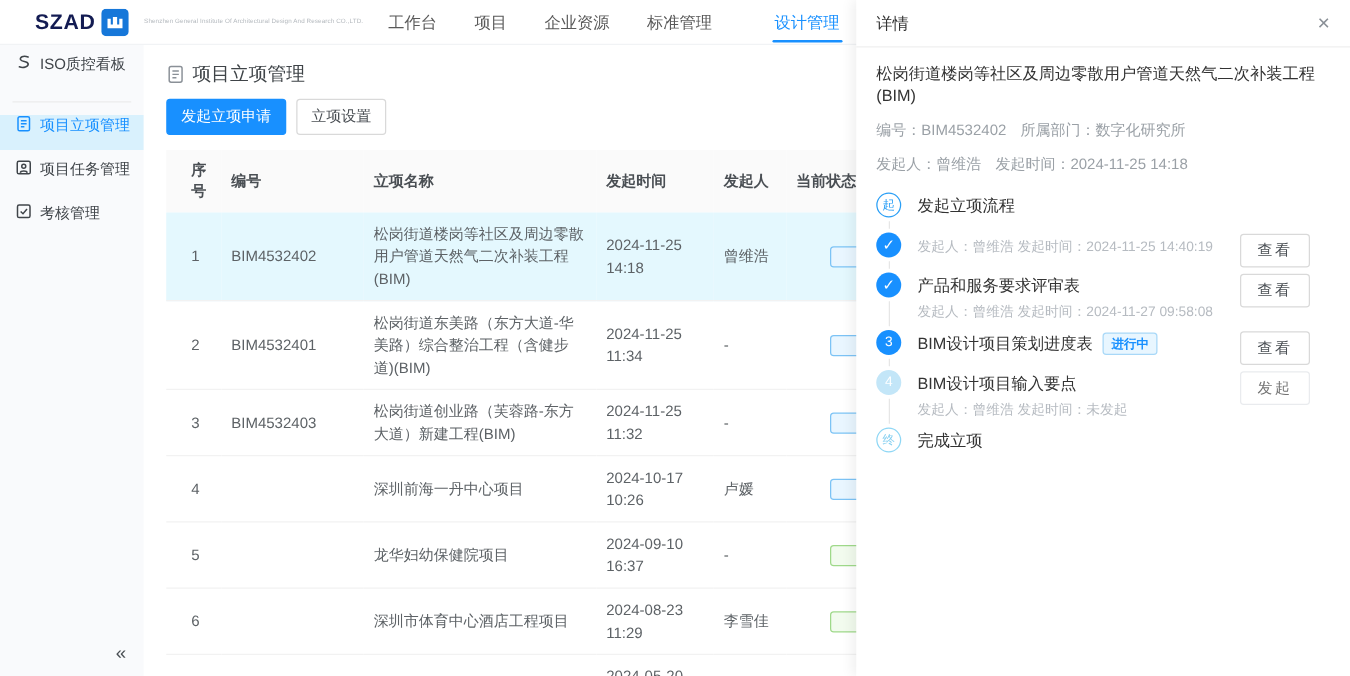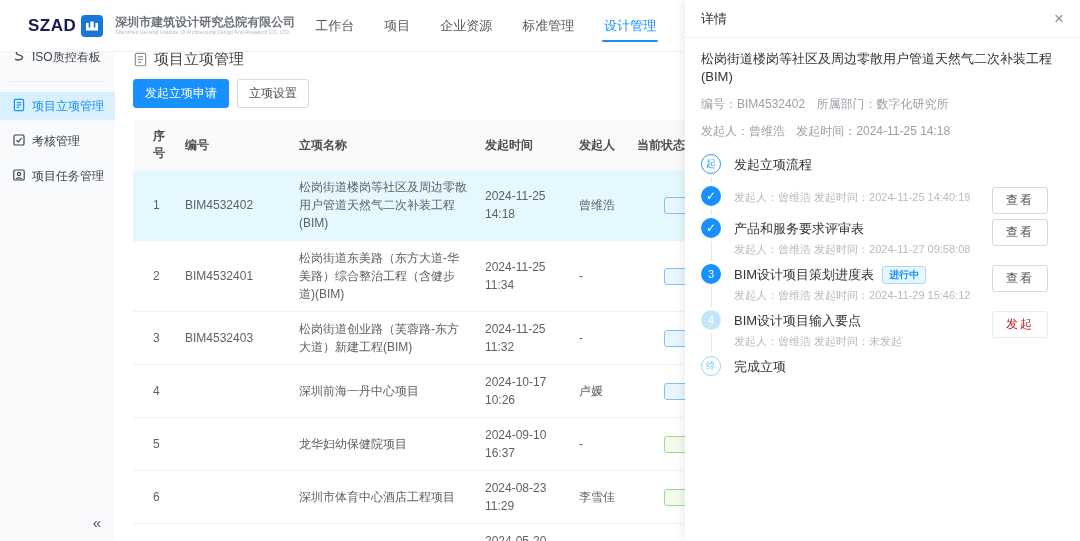--- a/index.html
+++ b/index.html
@@ -2,34 +2,34 @@
 <html><head>
 <meta charset="utf-8">
 <style>
   * { margin:0; padding:0; box-sizing:border-box; }
   html,body { width:1080px; height:541px; }
   body {
     font-family:"Liberation Sans","DejaVu Sans",sans-serif;
     background:#fff; position:relative; overflow:hidden; color:#333;
   }
   
-  .navbar{position:absolute;top:0;left:0;right:0;height:52px;background:#fff;
+  .navbar{position:absolute;top:0;left:0;right:0;height:36px;background:#fff;
     display:flex;align-items:center;z-index:5;border-bottom:1px solid #f1f3f5;}
   .logo{margin-left:28px;display:flex;align-items:center;gap:5px;flex:none;}
   .logo-text{font-size:17px;font-weight:bold;color:#131b52;letter-spacing:.5px;}
   .company{margin-left:7px;display:flex;flex-direction:column;line-height:1.15;}
   .company-cn{font-size:12px;color:#6e737a;font-weight:bold;}
   .company-en{font-size:5px;color:#b3b8bd;letter-spacing:.1px;}
   .nav{display:flex;margin-left:18px;gap:26px;font-size:13px;color:#595959;height:36px;align-items:stretch;}
   .nav-item{cursor:pointer;display:flex;align-items:center;position:relative;padding:0 2px;}
-  .nav-item.active{color:#1890ff;}
+  .nav-item.active{color:#1890ff;margin-left:20px;}
   .nav-item.active::after{content:"";position:absolute;left:0;right:0;bottom:2px;height:2px;background:#1890ff;border-radius:1px;}
   
   .sidebar{position:absolute;top:36px;left:0;width:115px;bottom:0;background:#f9fafc;}
-  .side-item{display:flex;align-items:center;gap:6px;height:28px;padding-left:12px;
+  .side-item{display:flex;align-items:flex-start;gap:6px;height:28px;padding-left:12px;
     font-size:12px;color:#40454a;cursor:pointer;margin:7px 0;}
   .side-item svg{flex:none;}
   .side-item.active{background:#d9f1fd;color:#1890ff;}
   .side-divider{height:1px;background:#ececec;margin:10px 10px 10px 10px;}
   .collapse{position:absolute;bottom:10px;right:14px;font-size:15px;color:#4a4f54;cursor:pointer;}
   
   .main{position:absolute;left:115px;top:36px;right:0;bottom:0;background:#fff;padding:14px 18px;}
   .page-title{display:flex;align-items:center;gap:6px;font-size:15px;color:#3f4448;}
   .actions{margin-top:10px;display:flex;gap:8px;}
   .btn{font-size:12px;border-radius:3px;cursor:pointer;font-family:inherit;}
@@ -64,35 +64,34 @@
   .t-node.current{background:#1890ff;color:#fff;font-size:11px;}
   .t-node.pending{background:#c3e6f8;color:#fff;font-size:11px;}
   .t-node.end{border:1px solid #8fd7f5;color:#85cff0;background:#fff;}
   .t-line{width:1px;flex:1;background:#e6e6e6;margin:3px 0;min-height:6px;}
   .t-content{flex:1;padding-bottom:7px;}
   .t-content.slim{padding-bottom:5px;}
   .t-title{font-size:13px;color:#333;display:flex;align-items:center;gap:8px;padding-top:2px;}
   .t-sub{font-size:11px;color:#b6bbc1;margin-top:4px;}
   .t-action{position:absolute;right:16px;top:1px;font-size:12px;padding:4px 13px;border:1px solid #d9d9d9;
     border-radius:3px;background:#fff;color:#4a4f54;letter-spacing:2px;cursor:pointer;font-family:Liberation Mono, monospace;}
-  .t-action.disabled{color:#b91c1c;border-color:#e9ebee;cursor:default;}
+  .t-action.disabled{color:#737373;border-color:#e9ebee;cursor:default;}
   .tag{font-size:10px;color:#1890ff;background:#e8f6ff;border:1px solid #a8d8f8;border-radius:3px;padding:1px 6px;flex:none;font-weight:bold;}
 </style>
 </head>
 <body>
 
 <div class="navbar">
   <div class="logo">
     <span class="logo-text">SZAD</span>
     <svg width="22" height="22" viewBox="0 0 22 22">
       <rect x="0" y="0" width="22" height="22" rx="4" fill="#1677d9"></rect>
       <path d="M5 15.5 V8 h2.6 v4.5 h1.7 v-6 h3.4 v6 h1.7 V8 H17 v7.5 Z" fill="#fff"></path>
     </svg>
     <span class="company">
-      <span class="company-cn">深圳市建筑设计研究总院有限公司</span>
       <span class="company-en">Shenzhen General Institute Of Architectural Design And Research CO.,LTD.</span>
     </span>
   </div>
   <div class="nav">
       <div class="nav-item">工作台</div>
       <div class="nav-item">项目</div>
       <div class="nav-item">企业资源</div>
       <div class="nav-item">标准管理</div>
       <div class="nav-item active">设计管理</div>
       <div class="nav-item">流程中心</div>
@@ -114,32 +113,32 @@
         <span><svg width="14" height="14" viewBox="0 0 14 14" fill="none" stroke="currentColor" stroke-width="1.2">
             <rect x="2.4" y="1.4" width="9.2" height="11.2" rx="1.3"></rect>
             <line x1="4.7" y1="4.6" x2="9.3" y2="4.6"></line>
             <line x1="4.7" y1="7" x2="9.3" y2="7"></line>
             <line x1="4.7" y1="9.4" x2="7.5" y2="9.4"></line>
           </svg></span>
         <span>项目立项管理</span>
       </div>
       <div class="side-item">
         <span><svg width="14" height="14" viewBox="0 0 14 14" fill="none" stroke="currentColor" stroke-width="1.2">
-            <rect x="2" y="2" width="10" height="10" rx="1.3"></rect>
-            <polyline points="4.5,7.2 6.4,9 9.6,5.2"></polyline>
-          </svg></span>
-        <span>考核管理</span>
-      </div>
-      <div class="side-item">
-        <span><svg width="14" height="14" viewBox="0 0 14 14" fill="none" stroke="currentColor" stroke-width="1.2">
             <rect x="1.8" y="2" width="10.4" height="10" rx="1.3"></rect>
             <circle cx="7" cy="6" r="1.6"></circle>
             <path d="M4.2 11.2 C4.6 9.4 9.4 9.4 9.8 11.2"></path>
           </svg></span>
         <span>项目任务管理</span>
+      </div>
+      <div class="side-item">
+        <span><svg width="14" height="14" viewBox="0 0 14 14" fill="none" stroke="currentColor" stroke-width="1.2">
+            <rect x="2" y="2" width="10" height="10" rx="1.3"></rect>
+            <polyline points="4.5,7.2 6.4,9 9.6,5.2"></polyline>
+          </svg></span>
+        <span>考核管理</span>
       </div>
     </div>
   <div class="collapse">«</div>
 </div>
 
 <div class="main">
   <div class="page-title">
     <svg width="15" height="15" viewBox="0 0 14 14" fill="none" stroke="#8a9097" stroke-width="1.1">
       <rect x="2.2" y="1.2" width="9.6" height="11.6" rx="1.4"></rect>
       <line x1="4.6" y1="4.4" x2="9.4" y2="4.4"></line>
@@ -285,21 +284,20 @@
         <div class="t-item">
           <div class="t-left">
             <div class="t-node current">3</div>
             <div class="t-line"></div>
           </div>
           <div class="t-content">
             <div class="t-title">
               <span>BIM设计项目策划进度表</span>
               <span class="tag">进行中</span>
             </div>
-            <div class="t-sub">发起人：曾维浩 发起时间：2024-11-29 15:46:12</div>
           </div>
           <button class="t-action">查看</button>
         </div>
         <div class="t-item">
           <div class="t-left">
             <div class="t-node pending">4</div>
             <div class="t-line"></div>
           </div>
           <div class="t-content">
             <div class="t-title">

